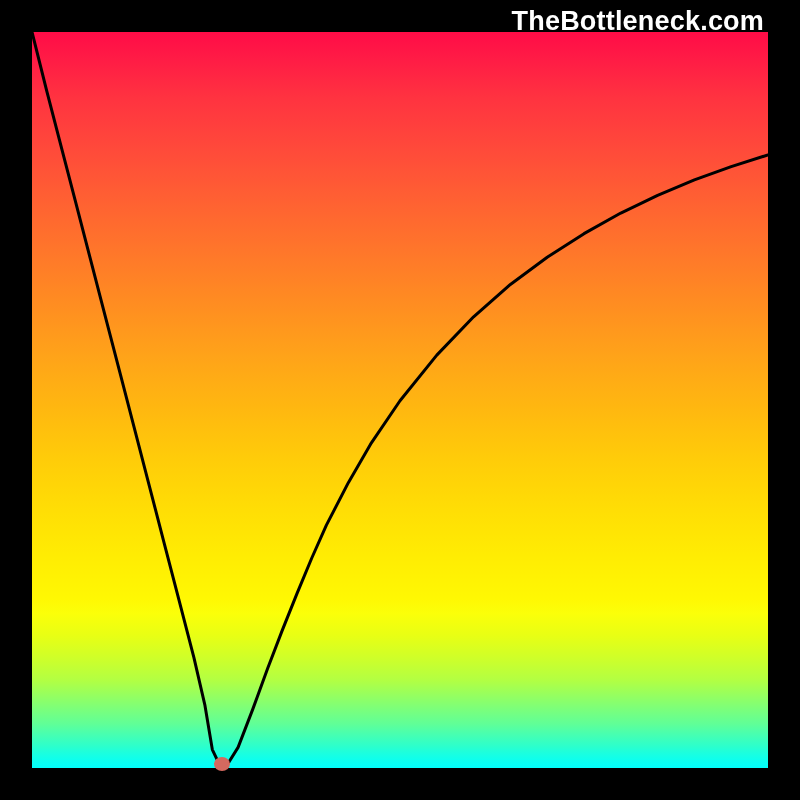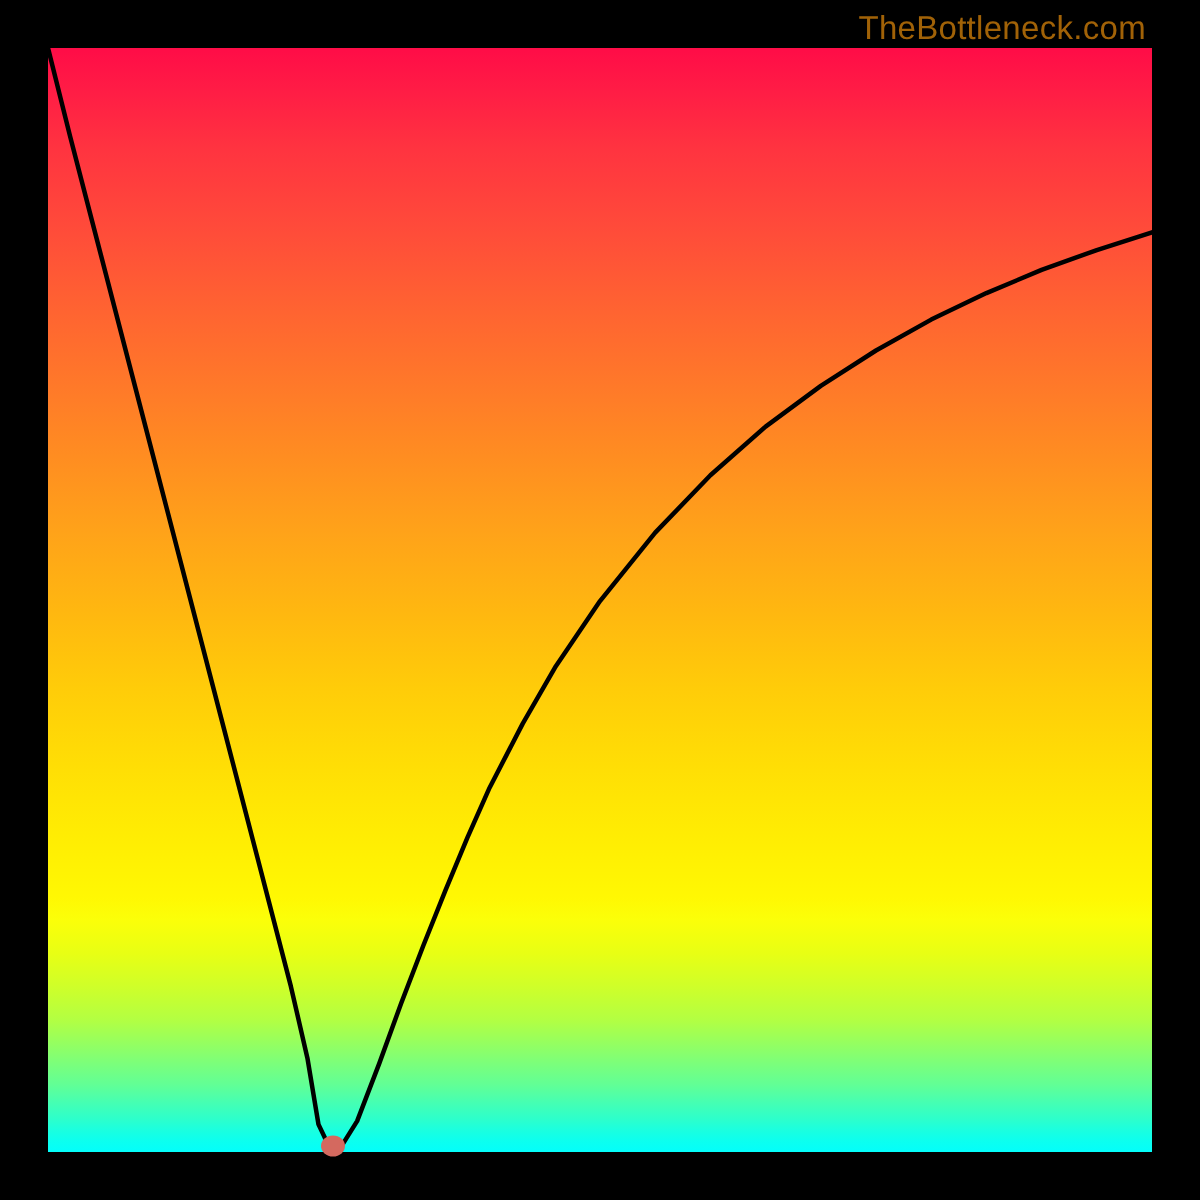--- a/index.html
+++ b/index.html
@@ -22,23 +22,23 @@
     left: 32px;
     top: 32px;
     width: 736px;
     height: 736px;
     
   }
   .watermark {
     position: absolute;
     top: 6px;
     right: 36px;
-    color: #a16207;
-    font-size: 22px;
-    font-weight: 400;
+    color: #ffffff;
+    font-size: 27px;
+    font-weight: 700;
     letter-spacing: 0.2px;
   }
   svg.curve-layer {
     position: absolute;
     left: 0;
     top: 0;
     width: 736px;
     height: 736px;
   }
   .marker {

